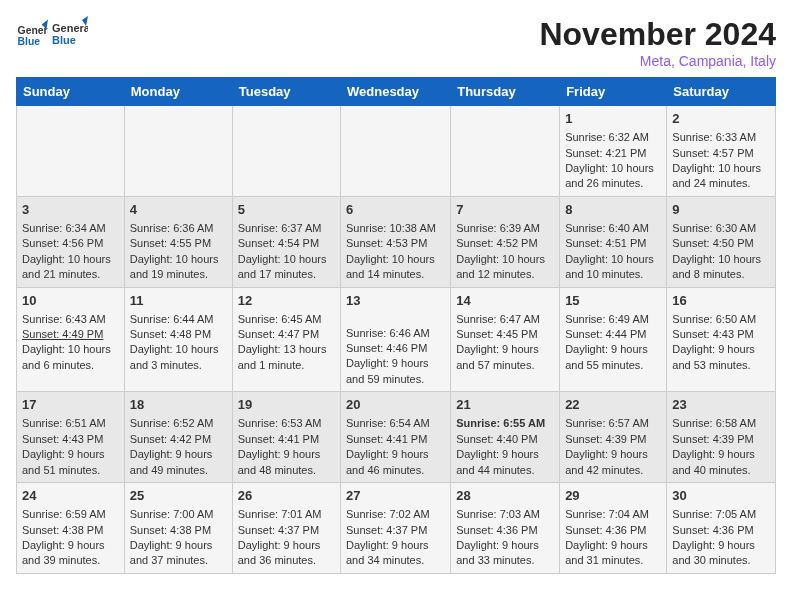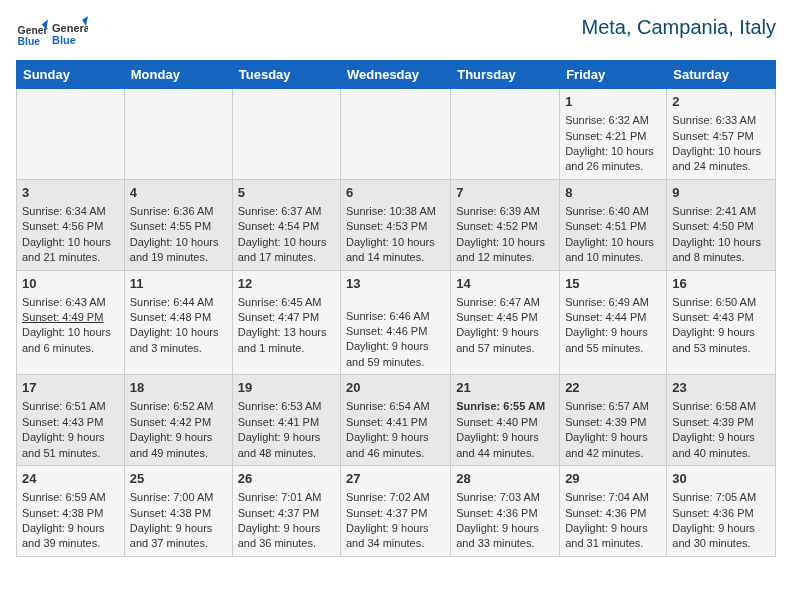--- a/index.html
+++ b/index.html
@@ -27,23 +27,23 @@
     }
     .title-block {
       text-align: right;
     }
     .title-block h1 {
       font-size: 32px;
       font-weight: bold;
       color: #222;
     }
     .title-block h2 {
-      font-size: 20px;
+      font-size: 14px;
       font-weight: normal;
-      color: #0c4a6e;
+      color: #8b5cf6;
     }
     table {
       width: 100%;
       border-collapse: collapse;
       font-size: 11px;
     }
     thead tr th {
       background-color: #1565c0;
       color: #fff;
       text-align: left;
@@ -91,20 +91,21 @@
       <div style="display:flex;align-items:center;gap:2px;">
         <svg width="36" height="36" viewBox="0 0 36 36">
           <text x="0" y="16" font-size="11" font-weight="bold" fill="#333">General</text>
           <text x="0" y="28" font-size="11" font-weight="bold" fill="#1565c0">Blue</text>
           <polygon points="30,4 36,0 34,10" fill="#1565c0"></polygon>
         </svg>
       </div>
     </div>
   </div>
   <div class="title-block">
+    <h1>November 2024</h1>
     <h2>Meta, Campania, Italy</h2>
   </div>
 </div>
 
 <table>
   <thead>
     <tr>
     <th>Sunday</th>
         <th>Monday</th>
         <th>Tuesday</th>
@@ -166,21 +167,21 @@
           <span style="display: block;">Daylight: 10 hours and 12 minutes.</span>
         </td>
         <td>
           <span class="day-num">8</span>
           <span style="display: block;">Sunrise: 6:40 AM</span>
           <span style="display: block;">Sunset: 4:51 PM</span>
           <span style="display: block;">Daylight: 10 hours and 10 minutes.</span>
         </td>
         <td>
           <span class="day-num">9</span>
-          <span style="display: block;">Sunrise: 2:41 AM</span>
+          <span style="display: block;">Sunrise: 6:30 AM</span>
           <span style="display: block;">Sunset: 4:50 PM</span>
           <span style="display: block;">Daylight: 10 hours and 8 minutes.</span>
         </td>
       </tr>
       <tr>
         <td>
           <span class="day-num">10</span>
           <span style="display: block;">Sunrise: 6:43 AM</span>
           <span style="display: block; text-decoration: underline;">Sunset: 4:49 PM</span>
           <span style="display: block;">Daylight: 10 hours and 6 minutes.</span>

